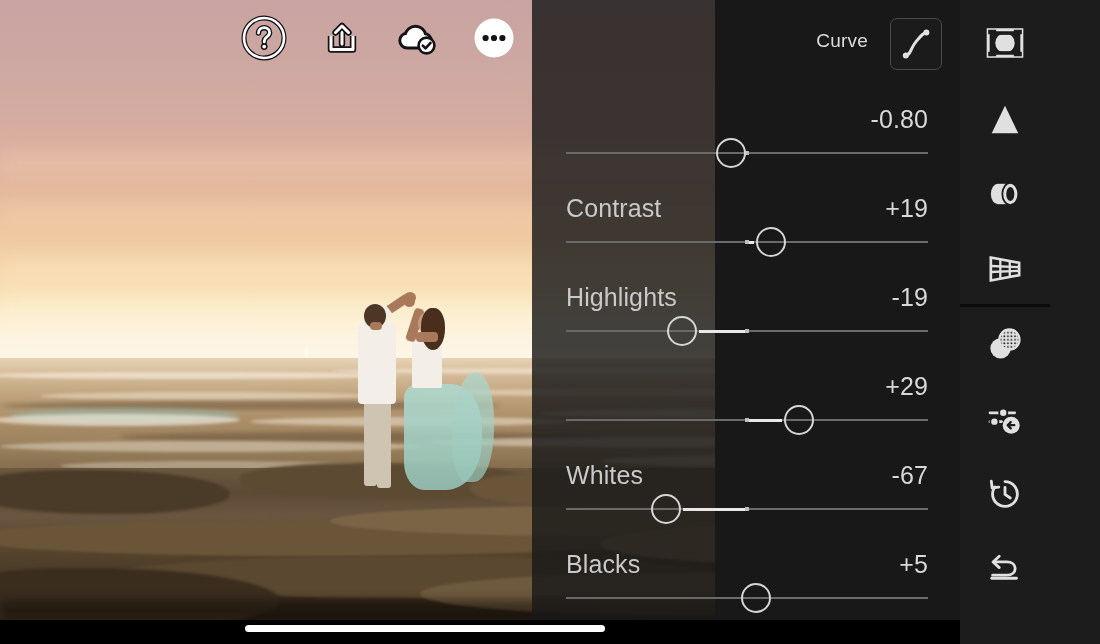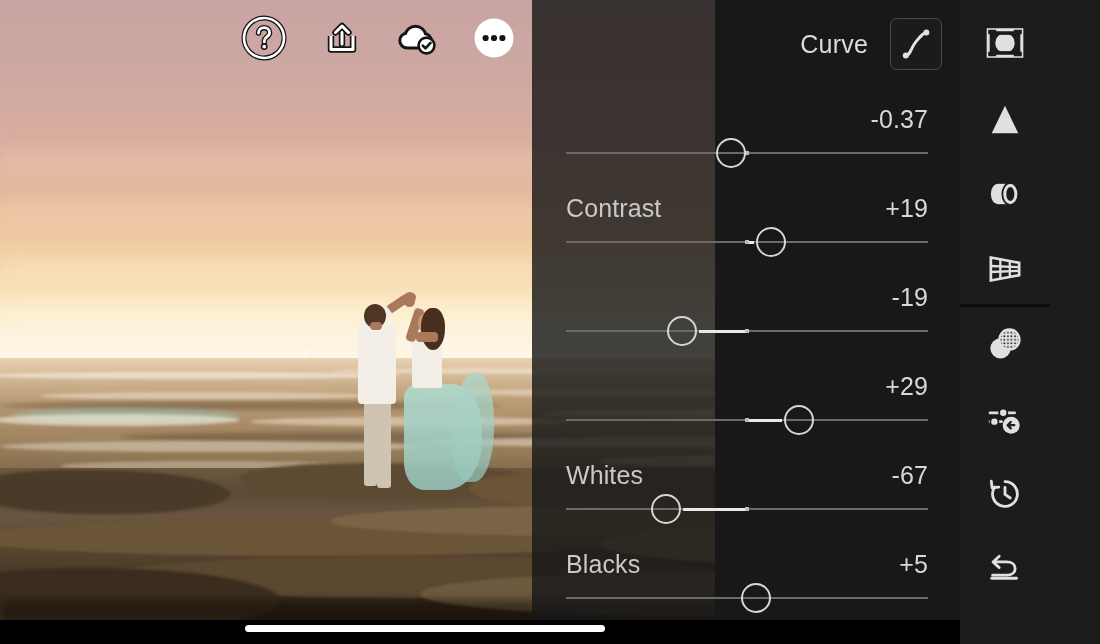--- a/index.html
+++ b/index.html
@@ -97,21 +97,21 @@
   #panel-solid {
     position:absolute; left:183px; top:0; width:245px; height:620px;
     background:#181818;
   }
 
   #curve-row {
     position:absolute; left:183px; top:0; width:245px; height:86px;
   }
   #curve-label {
     position:absolute; right:92px; top:30px;
-    font-size:25px; color:#dcdcdc; letter-spacing:.2px;
+    font-size:19px; color:#dcdcdc; letter-spacing:.2px;
   }
   #curve-btn {
     position:absolute; right:18px; top:18px; width:52px; height:52px;
     border:1px solid #4a4a4a; border-radius:7px; background:#1b1b1b;
   }
 
   .slider-block { position:absolute; left:0; width:428px; height:90px; }
   .s-label {
     position:absolute; left:34px; top:0; font-size:25px; color:#c9c9c9;
     letter-spacing:.1px; white-space:nowrap;
@@ -284,34 +284,35 @@
         <svg viewBox="0 0 52 52" width="50" height="50">
           <path d="M15 38c5.5 0 5.5-8 11-14.5S34 14 37 14" fill="none" stroke="#e2e2e2" stroke-width="3.1" stroke-linecap="round"></path>
           <circle cx="15.4" cy="38" r="3.1" fill="#e2e2e2"></circle>
           <circle cx="36.8" cy="14" r="3.1" fill="#e2e2e2"></circle>
         </svg>
       </div>
     </div>
 
     <div id="slider-list">
         <div class="slider-block" style="top: 105px;">
-          <div class="s-value">-0.37</div>
+          <div class="s-value">-0.80</div>
           <div class="s-track"></div>
           <div class="s-center" style="left: 213px;"></div>
           <div class="s-knob" style="left: 184.072px;"></div>
         </div>
         <div class="slider-block" style="top: 194px;">
           <div class="s-label">Contrast</div>
           <div class="s-value">+19</div>
           <div class="s-track"></div>
           <div class="s-fill" style="left: 215px; width: 6.53px;"></div>
           <div class="s-center" style="left: 213px;"></div>
           <div class="s-knob" style="left: 223.53px;"></div>
         </div>
         <div class="slider-block" style="top: 283px;">
+          <div class="s-label">Highlights</div>
           <div class="s-value">-19</div>
           <div class="s-track"></div>
           <div class="s-fill" style="left: 166.84px; width: 48.16px;"></div>
           <div class="s-center" style="left: 213px;"></div>
           <div class="s-knob" style="left: 134.84px;"></div>
         </div>
         <div class="slider-block" style="top: 372px;">
           <div class="s-value">+29</div>
           <div class="s-track"></div>
           <div class="s-fill" style="left: 215px; width: 35.49px;"></div>

